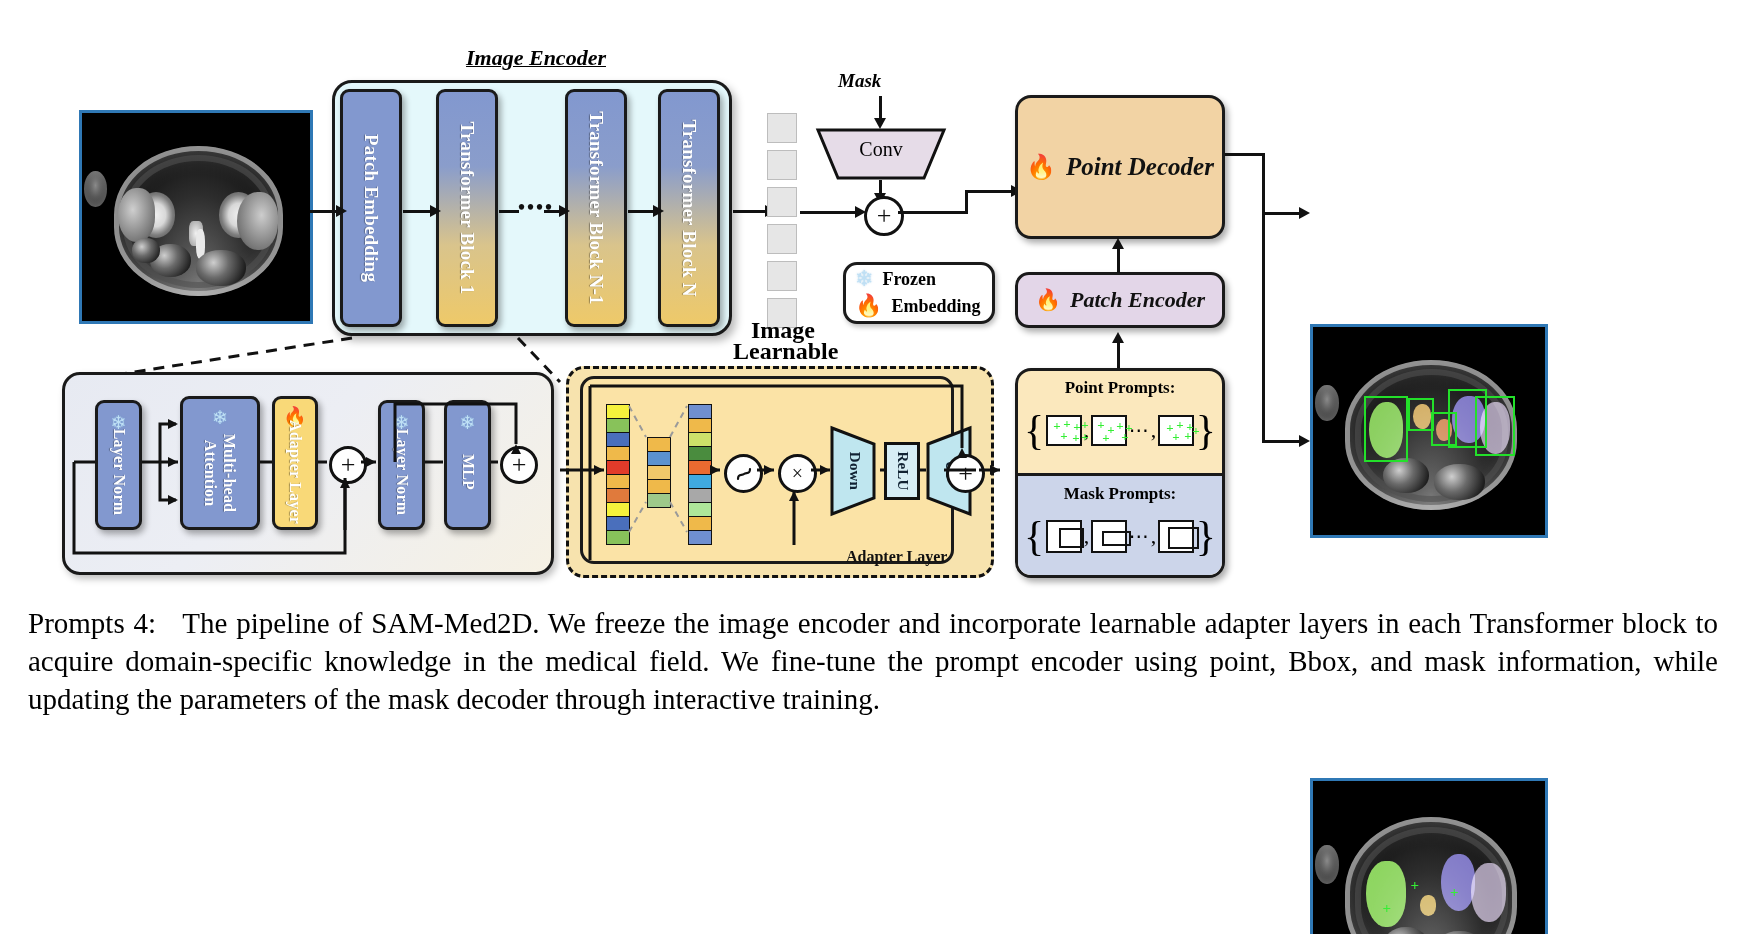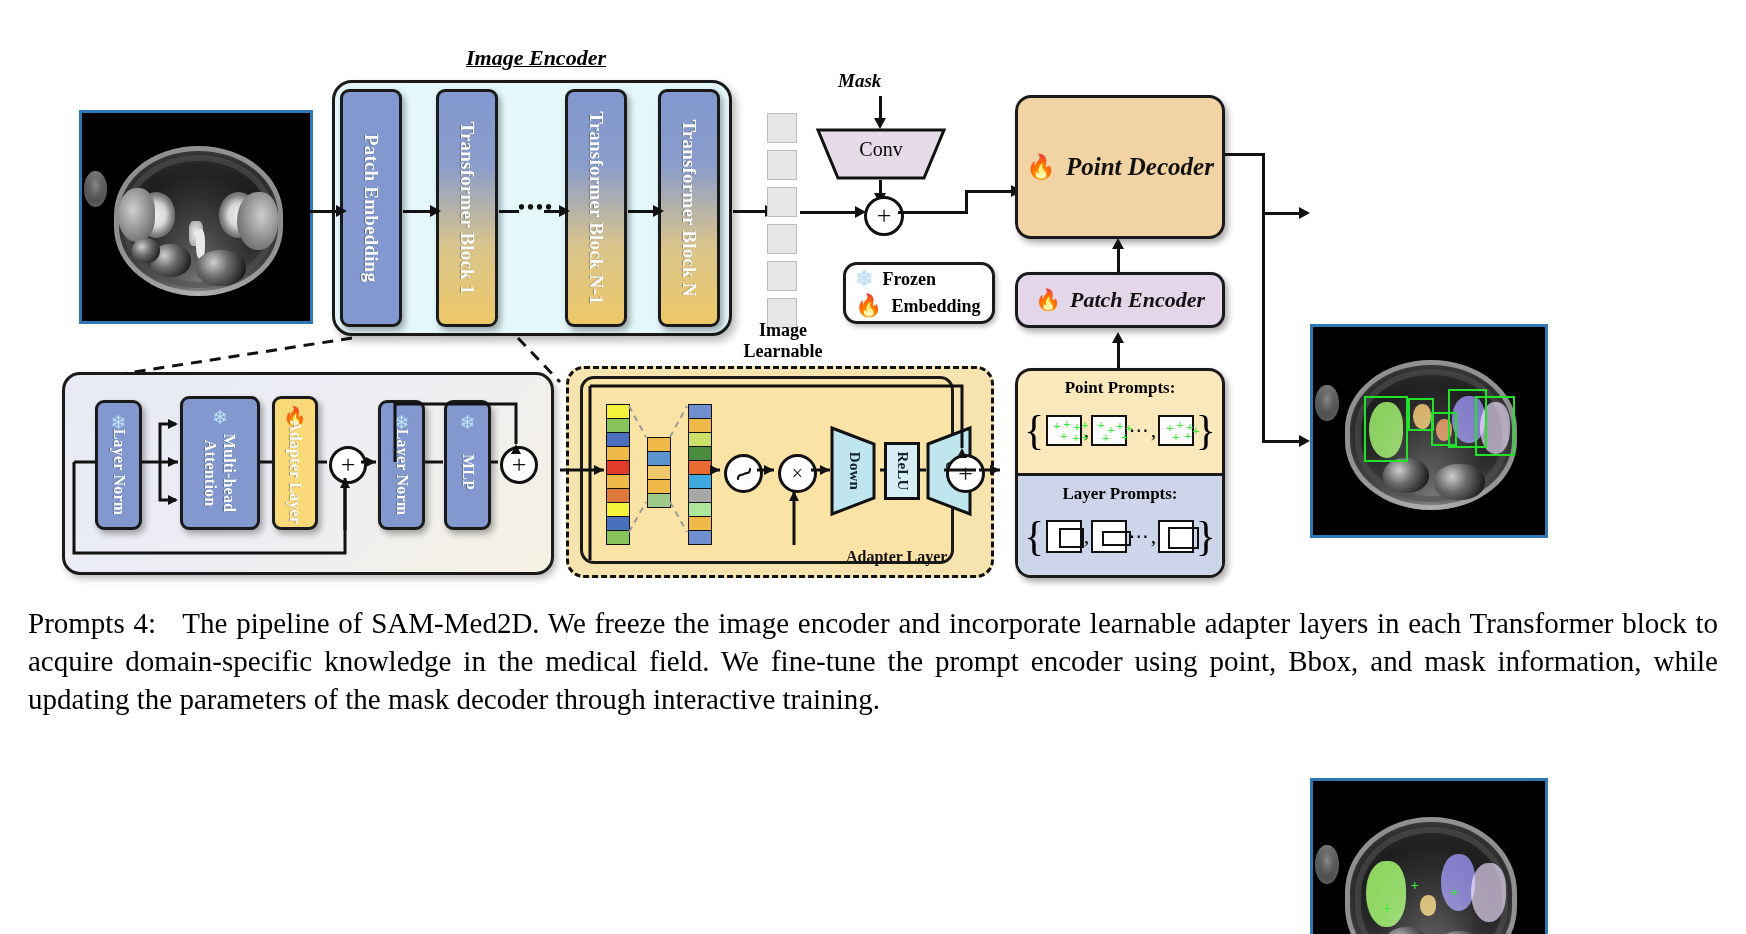--- a/index.html
+++ b/index.html
@@ -106,21 +106,21 @@
 <div class="ah r" style="left:765px;top:205px;"></div>
 
 <div class="abs" style="left:767px;top:113px;width:30px;height:210px;">
   <div class="embcell" style="left:0;top:0;"></div>
   <div class="embcell" style="left:0;top:37px;"></div>
   <div class="embcell" style="left:0;top:74px;"></div>
   <div class="embcell" style="left:0;top:111px;"></div>
   <div class="embcell" style="left:0;top:148px;"></div>
   <div class="embcell" style="left:0;top:185px;"></div>
 </div>
-<div class="abs" style="left:733px;top:320px;width:100px;text-align:center;font-weight:700;font-size:18px;line-height:21px;">
+<div class="abs" style="left:733px;top:320px;width:100px;text-align:center;font-weight:700;font-size:24px;line-height:21px;">
   <div>Image</div>
   <div>Learnable</div>
 </div>
 
 <div class="abs" style="left:838px;top:70px;font-style:italic;font-weight:700;font-size:19px;">
   <span>Mask</span>
 </div>
 <div class="line" style="left:879px;top:96px;width:3px;height:26px;"></div>
 <div class="ah d" style="left:874px;top:118px;"></div>
 <svg class="abs" style="left:814px;top:126px;" width="134" height="56">
@@ -203,21 +203,21 @@
       <span class="pt" style="left:16px;top:3px;">+</span>
     <span class="pt" style="left:26px;top:5px;">+</span>
       <span class="pt" style="left:12px;top:15px;">+</span>
     <span class="pt" style="left:24px;top:14px;">+</span>
       <span class="pt" style="left:32px;top:9px;">+</span>
   </span>
   <span style="font-size:42px;font-weight:300;line-height:0;">}</span>
 </div>
 
 <div class="abs" style="left:1015px;top:484px;width:210px;text-align:center;font-weight:700;font-size:17px;">
-  <span>Layer Prompts:</span>
+  <span>Mask Prompts:</span>
 </div>
 <div class="abs" style="left:1024px;top:510px;width:192px;height:52px;display:flex;align-items:center;justify-content:center;gap:2px;">
   <span style="font-size:42px;font-weight:300;line-height:0;">{</span>
   <span style="position:relative;display:inline-block;width:44px;height:29px;background:#fff;border:2.5px solid #111;">
     <span style="position:absolute;left:11px;top:6px;width:21px;height:16px;border:2.5px solid #111;"></span>
   </span>
   <span style="font-size:22px;">,</span>
   <span style="position:relative;display:inline-block;width:44px;height:29px;background:#fff;border:2.5px solid #111;">
     <span style="position:absolute;left:9px;top:9px;width:25px;height:11px;border:2.5px solid #111;"></span>
   </span>

